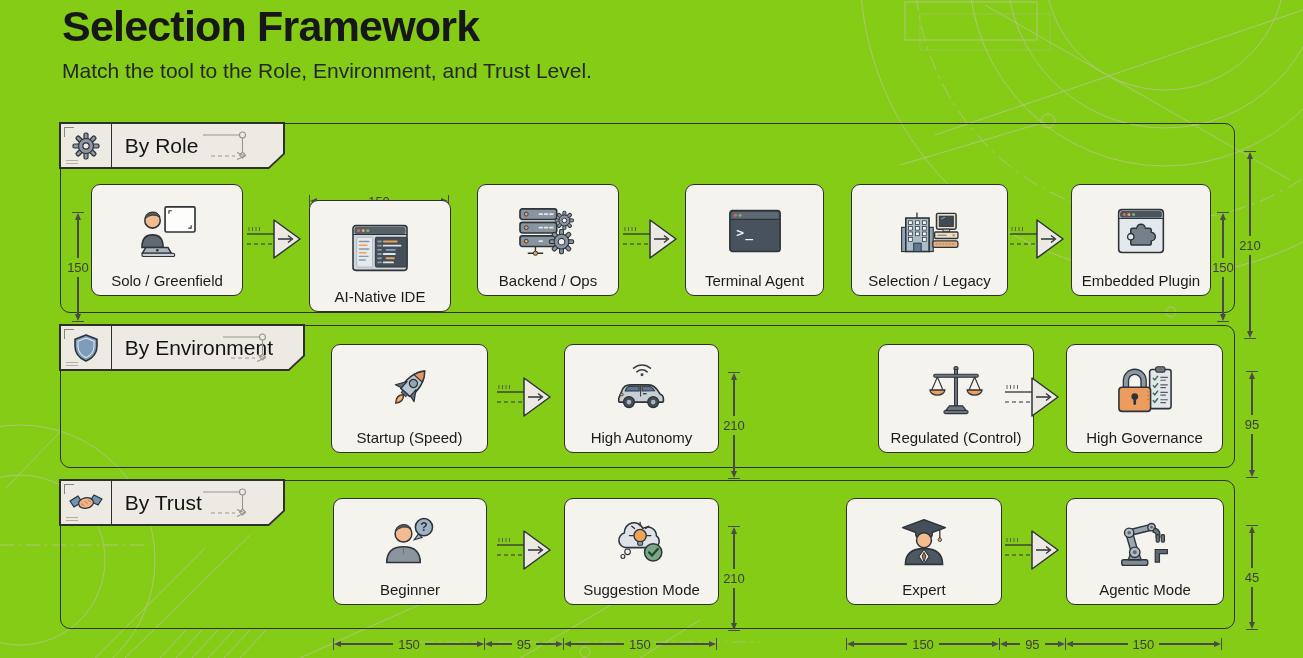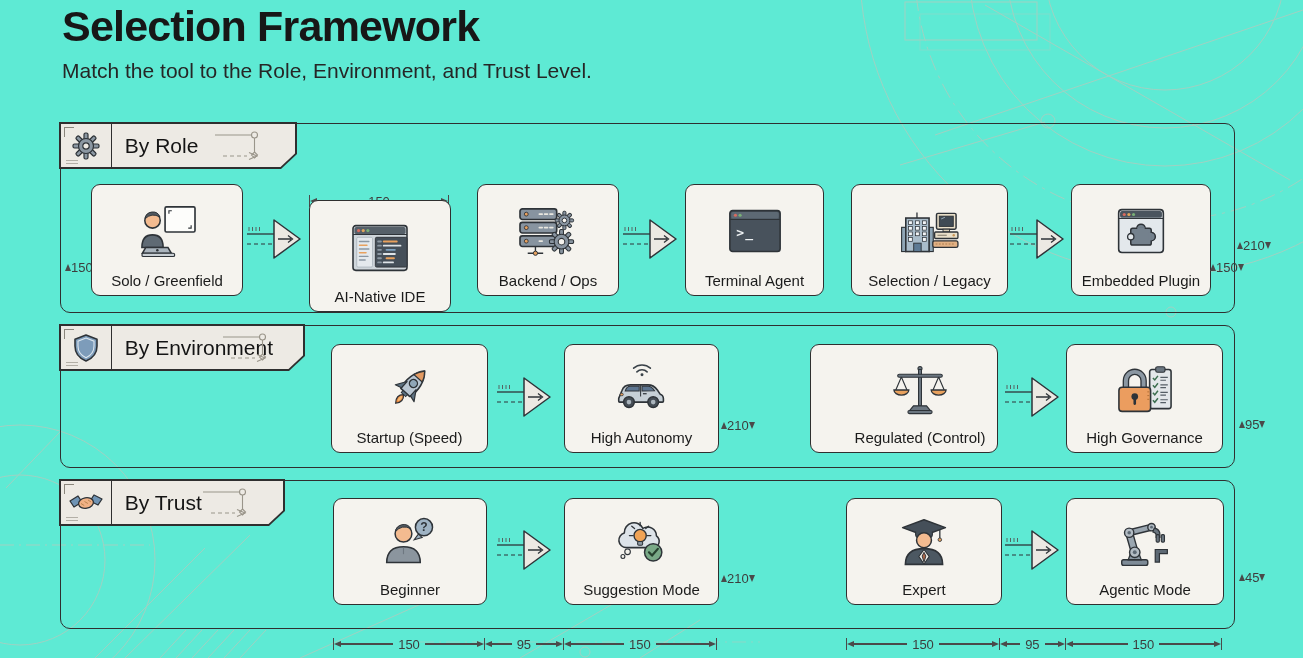--- a/index.html
+++ b/index.html
@@ -1,16 +1,16 @@
 <!DOCTYPE html>
 <html><head>
 <meta charset="utf-8">
 <style>
   html,body{margin:0;padding:0;background:#ece9e3;}
-  #canvas{position:relative;width:1303px;height:658px;background:#5eead4;overflow:hidden;
+  #canvas{position:relative;width:1303px;height:658px;background:#84cc16;overflow:hidden;
           font-family:"Liberation Sans","DejaVu Sans",sans-serif;color:#1c1c1c;}
   .bg-deco{position:absolute;left:0;top:0;z-index:0;}
   .title{position:absolute;left:62px;top:2px;font-size:43px;font-weight:700;letter-spacing:-0.8px;color:#171717;z-index:2;}
   .subtitle{position:absolute;left:62px;top:59px;font-size:21px;color:#262626;z-index:2;}
 
   .panel{position:absolute;border:1.8px solid #2f2f2f;border-radius:10px;z-index:1;}
 
   
   .tab{position:absolute;left:-2px;top:-2px;height:47px;background:#2f2f2f;z-index:3;
        clip-path:polygon(0 0,100% 0,100% calc(100% - 15px),calc(100% - 16px) 100%,0 100%);}
@@ -33,21 +33,21 @@
   .flow{position:absolute;z-index:2;}
 
   
   .dim{position:absolute;z-index:2;color:#3d3d3d;font-size:13px;line-height:1;margin-top:28px;}
   .dim-h{display:flex;align-items:center;height:16px;}
   .dim-h .tick{width:1.3px;height:12px;background:#4a4a4a;}
   .dim-h .ah-l{width:0;height:0;border:3.6px solid transparent;border-left:none;border-right:7.5px solid #4a4a4a;}
   .dim-h .ah-r{width:0;height:0;border:3.6px solid transparent;border-right:none;border-left:7.5px solid #4a4a4a;}
   .dim-h .ln{flex:1;height:1.3px;background:#4a4a4a;}
   .dim-h .lbl{padding:0 5px;white-space:nowrap;}
-  .dim-v{display:flex;flex-direction:row;align-items:center;width:26px;}
+  .dim-v{display:flex;flex-direction:column;align-items:center;width:26px;}
   .dim-v .tick{height:1.3px;width:12px;background:#4a4a4a;}
   .dim-v .ah-u{width:0;height:0;border:3.6px solid transparent;border-top:none;border-bottom:7.5px solid #4a4a4a;}
   .dim-v .ah-d{width:0;height:0;border:3.6px solid transparent;border-bottom:none;border-top:7.5px solid #4a4a4a;}
   .dim-v .ln{flex:1;width:1.3px;background:#4a4a4a;}
   .dim-v .lbl{padding:3px 0;white-space:nowrap;}
 </style>
 </head>
 <body>
 
 <div id="canvas">
@@ -78,21 +78,21 @@
       <path d="M520 658 L640 588"></path>
       <circle cx="585" cy="652" r="5"></circle>
       <path d="M640 658 L700 620"></path>
     </g>
   </svg>
 
   <div class="title">Selection Framework</div>
   <div class="subtitle">Match the tool to the Role, Environment, and Trust Level.</div>
 
   <section class="panel" style="left:60px;top:123px;width:1173px;height:188px;">
-    <div class="tab" style="width:226px;padding-left:12px;">
+    <div class="tab" style="width:226px;">
       <div class="tab-in">
         <div class="tab-icon">
           <svg width="30" height="30" viewBox="0 0 30 30">
               <g transform="translate(15,15)">
                 <g fill="#8b97a2" stroke="#2e3338" stroke-width="1.2">
                   <rect x="-2" y="-13" width="4" height="26" rx="1.5"></rect>
                   <rect x="-2" y="-13" width="4" height="26" rx="1.5" transform="rotate(45)"></rect>
                   <rect x="-2" y="-13" width="4" height="26" rx="1.5" transform="rotate(90)"></rect>
                   <rect x="-2" y="-13" width="4" height="26" rx="1.5" transform="rotate(135)"></rect>
                   <circle r="7.5"></circle>
@@ -442,21 +442,21 @@
     <div class="dim dim-v" style="left:660px;top:18px;height:107px;">
       <span class="tick"></span>
         <span class="ah-u"></span>
         <span class="ln"></span>
       <span class="lbl">210</span>
       <span class="ln"></span>
         <span class="ah-d"></span>
         <span class="tick"></span>
     </div>
 
-    <div class="node" style="left:749px;top:18px;width:154px;height:107px;padding-left:32px;">
+    <div class="node" style="left:817px;top:18px;width:154px;height:107px;">
       <div class="node-art">
         <svg width="64" height="54" viewBox="0 0 66 58">
             <circle cx="33" cy="6" r="2.2" fill="#6b7680" stroke="#2e3338" stroke-width="1.1"></circle>
             <rect x="31.4" y="7" width="3.2" height="39" fill="#6b7680" stroke="#2e3338" stroke-width="1.1"></rect>
             <rect x="9" y="12" width="48" height="3.4" rx="1.7" fill="#6b7680" stroke="#2e3338" stroke-width="1.1"></rect>
             <path d="M13 15 L7 29 M13 15 L19 29 M53 15 L47 29 M53 15 L59 29" stroke="#2e3338" stroke-width="1.2" fill="none"></path>
             <path d="M5 29 a8 5.5 0 0 0 16 0 z" fill="#e8a15e" stroke="#2e3338" stroke-width="1.4"></path>
             <path d="M45 29 a8 5.5 0 0 0 16 0 z" fill="#e8a15e" stroke="#2e3338" stroke-width="1.4"></path>
             <path d="M26 46 h14 l4 5 h-22 z" fill="#6b7680" stroke="#2e3338" stroke-width="1.3"></path>
             <rect x="20" y="51" width="26" height="3.4" rx="1.7" fill="#6b7680" stroke="#2e3338" stroke-width="1.2"></rect>

